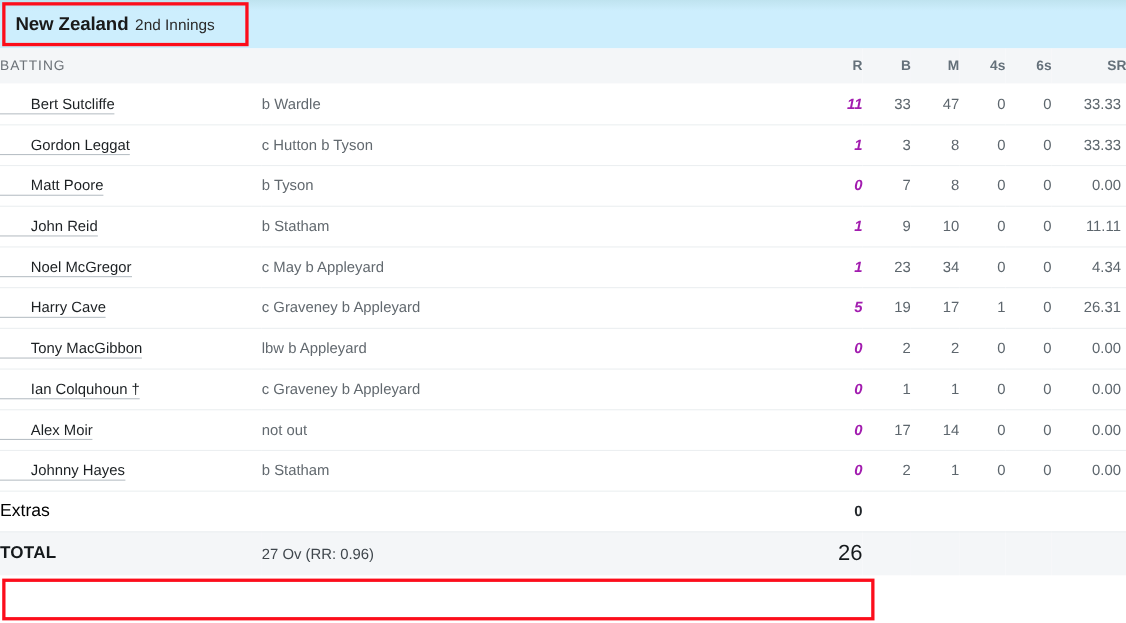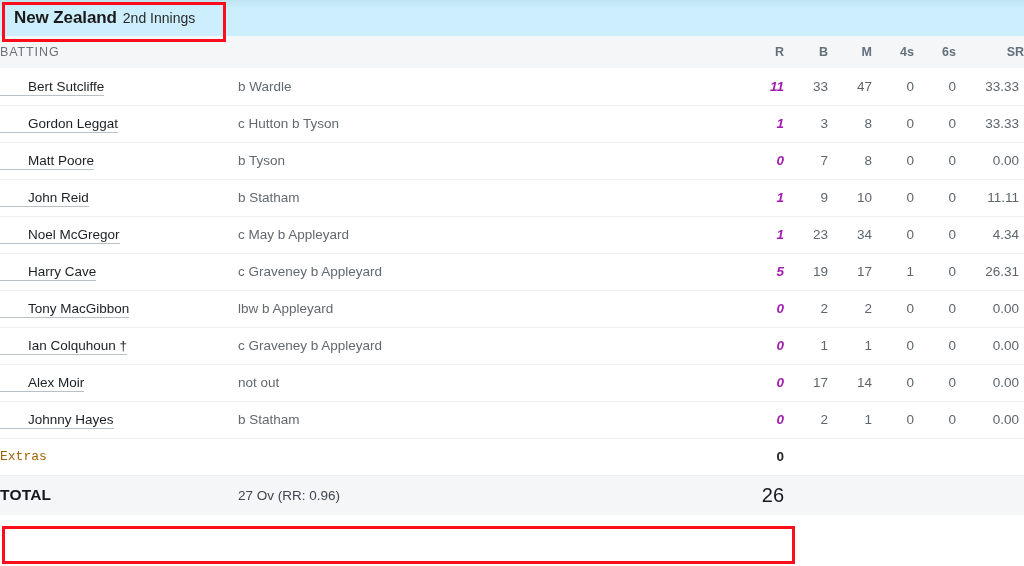--- a/index.html
+++ b/index.html
@@ -18,21 +18,21 @@
 
   .scorecard {
     width: 1024px;
     height: 566px;
     position: relative;
     background: #ffffff;
   }
 
   
   .innings-header {
-    height: 36px;
+    height: 44px;
     background: linear-gradient(to bottom, #bfe3ef 0%, #cdeefd 22%, #cdeefd 100%);
     display: flex;
     align-items: center;
     padding: 0 0 0 14px;
     box-sizing: border-box;
   }
   .innings-team {
     font-size: 17px;
     font-weight: bold;
     color: #1a1a1a;
@@ -131,23 +131,22 @@
   }
 
   
   tr.extras-row {
     height: 37px;
     border-bottom: 1px solid #eceff1;
     background: #ffffff;
   }
   td.extras-label {
     padding-left: 14px;
-    font-size: 13px;
-    color: #a16207;
-    font-family: Liberation Mono, monospace;
+    font-size: 16px;
+    color: #000000;
   }
   td.extras-val {
     text-align: right;
     font-size: 13.5px;
     font-weight: bold;
     color: #22262a;
     padding-right: 11px;
   }
 
   

